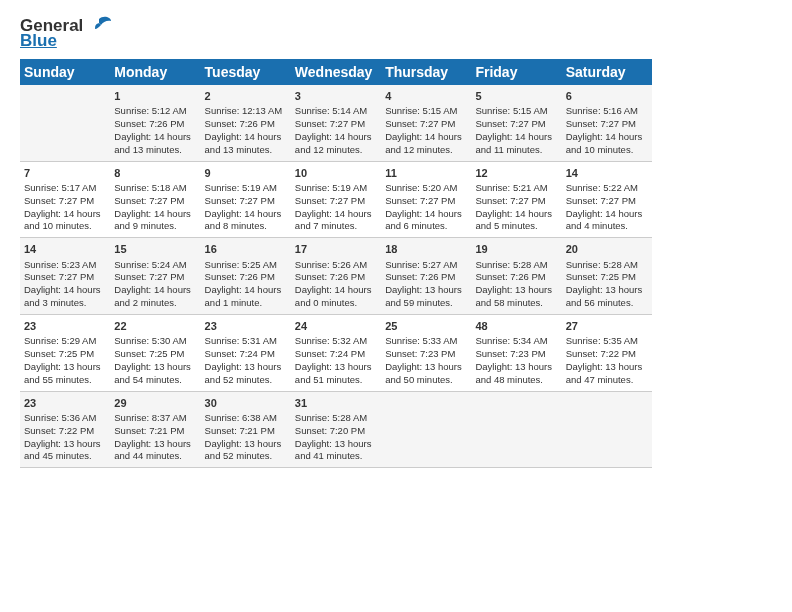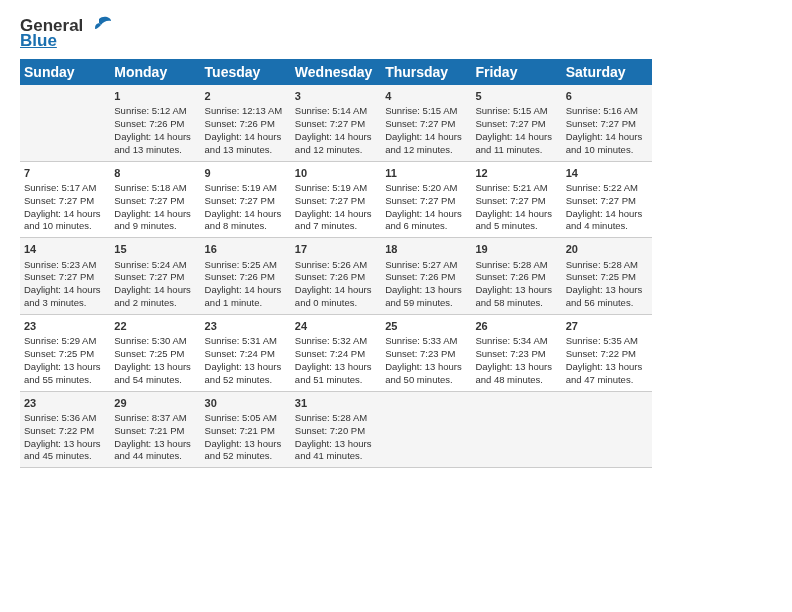--- a/index.html
+++ b/index.html
@@ -291,21 +291,21 @@
             <div class="cell-text">and 51 minutes.</div>
           </td>
           <td>
             <span class="day-num">25</span>
             <div class="cell-text">Sunrise: 5:33 AM</div>
             <div class="cell-text">Sunset: 7:23 PM</div>
             <div class="cell-text">Daylight: 13 hours</div>
             <div class="cell-text">and 50 minutes.</div>
           </td>
           <td>
-            <span class="day-num">26</span>
+            <span class="day-num">48</span>
             <div class="cell-text">Sunrise: 5:34 AM</div>
             <div class="cell-text">Sunset: 7:23 PM</div>
             <div class="cell-text">Daylight: 13 hours</div>
             <div class="cell-text">and 48 minutes.</div>
           </td>
           <td>
             <span class="day-num">27</span>
             <div class="cell-text">Sunrise: 5:35 AM</div>
             <div class="cell-text">Sunset: 7:22 PM</div>
             <div class="cell-text">Daylight: 13 hours</div>
@@ -322,21 +322,21 @@
           </td>
           <td>
             <span class="day-num">29</span>
             <div class="cell-text">Sunrise: 8:37 AM</div>
             <div class="cell-text">Sunset: 7:21 PM</div>
             <div class="cell-text">Daylight: 13 hours</div>
             <div class="cell-text">and 44 minutes.</div>
           </td>
           <td>
             <span class="day-num">30</span>
-            <div class="cell-text">Sunrise: 5:05 AM</div>
+            <div class="cell-text">Sunrise: 6:38 AM</div>
             <div class="cell-text">Sunset: 7:21 PM</div>
             <div class="cell-text">Daylight: 13 hours</div>
             <div class="cell-text">and 52 minutes.</div>
           </td>
           <td>
             <span class="day-num">31</span>
             <div class="cell-text">Sunrise: 5:28 AM</div>
             <div class="cell-text">Sunset: 7:20 PM</div>
             <div class="cell-text">Daylight: 13 hours</div>
             <div class="cell-text">and 41 minutes.</div>

